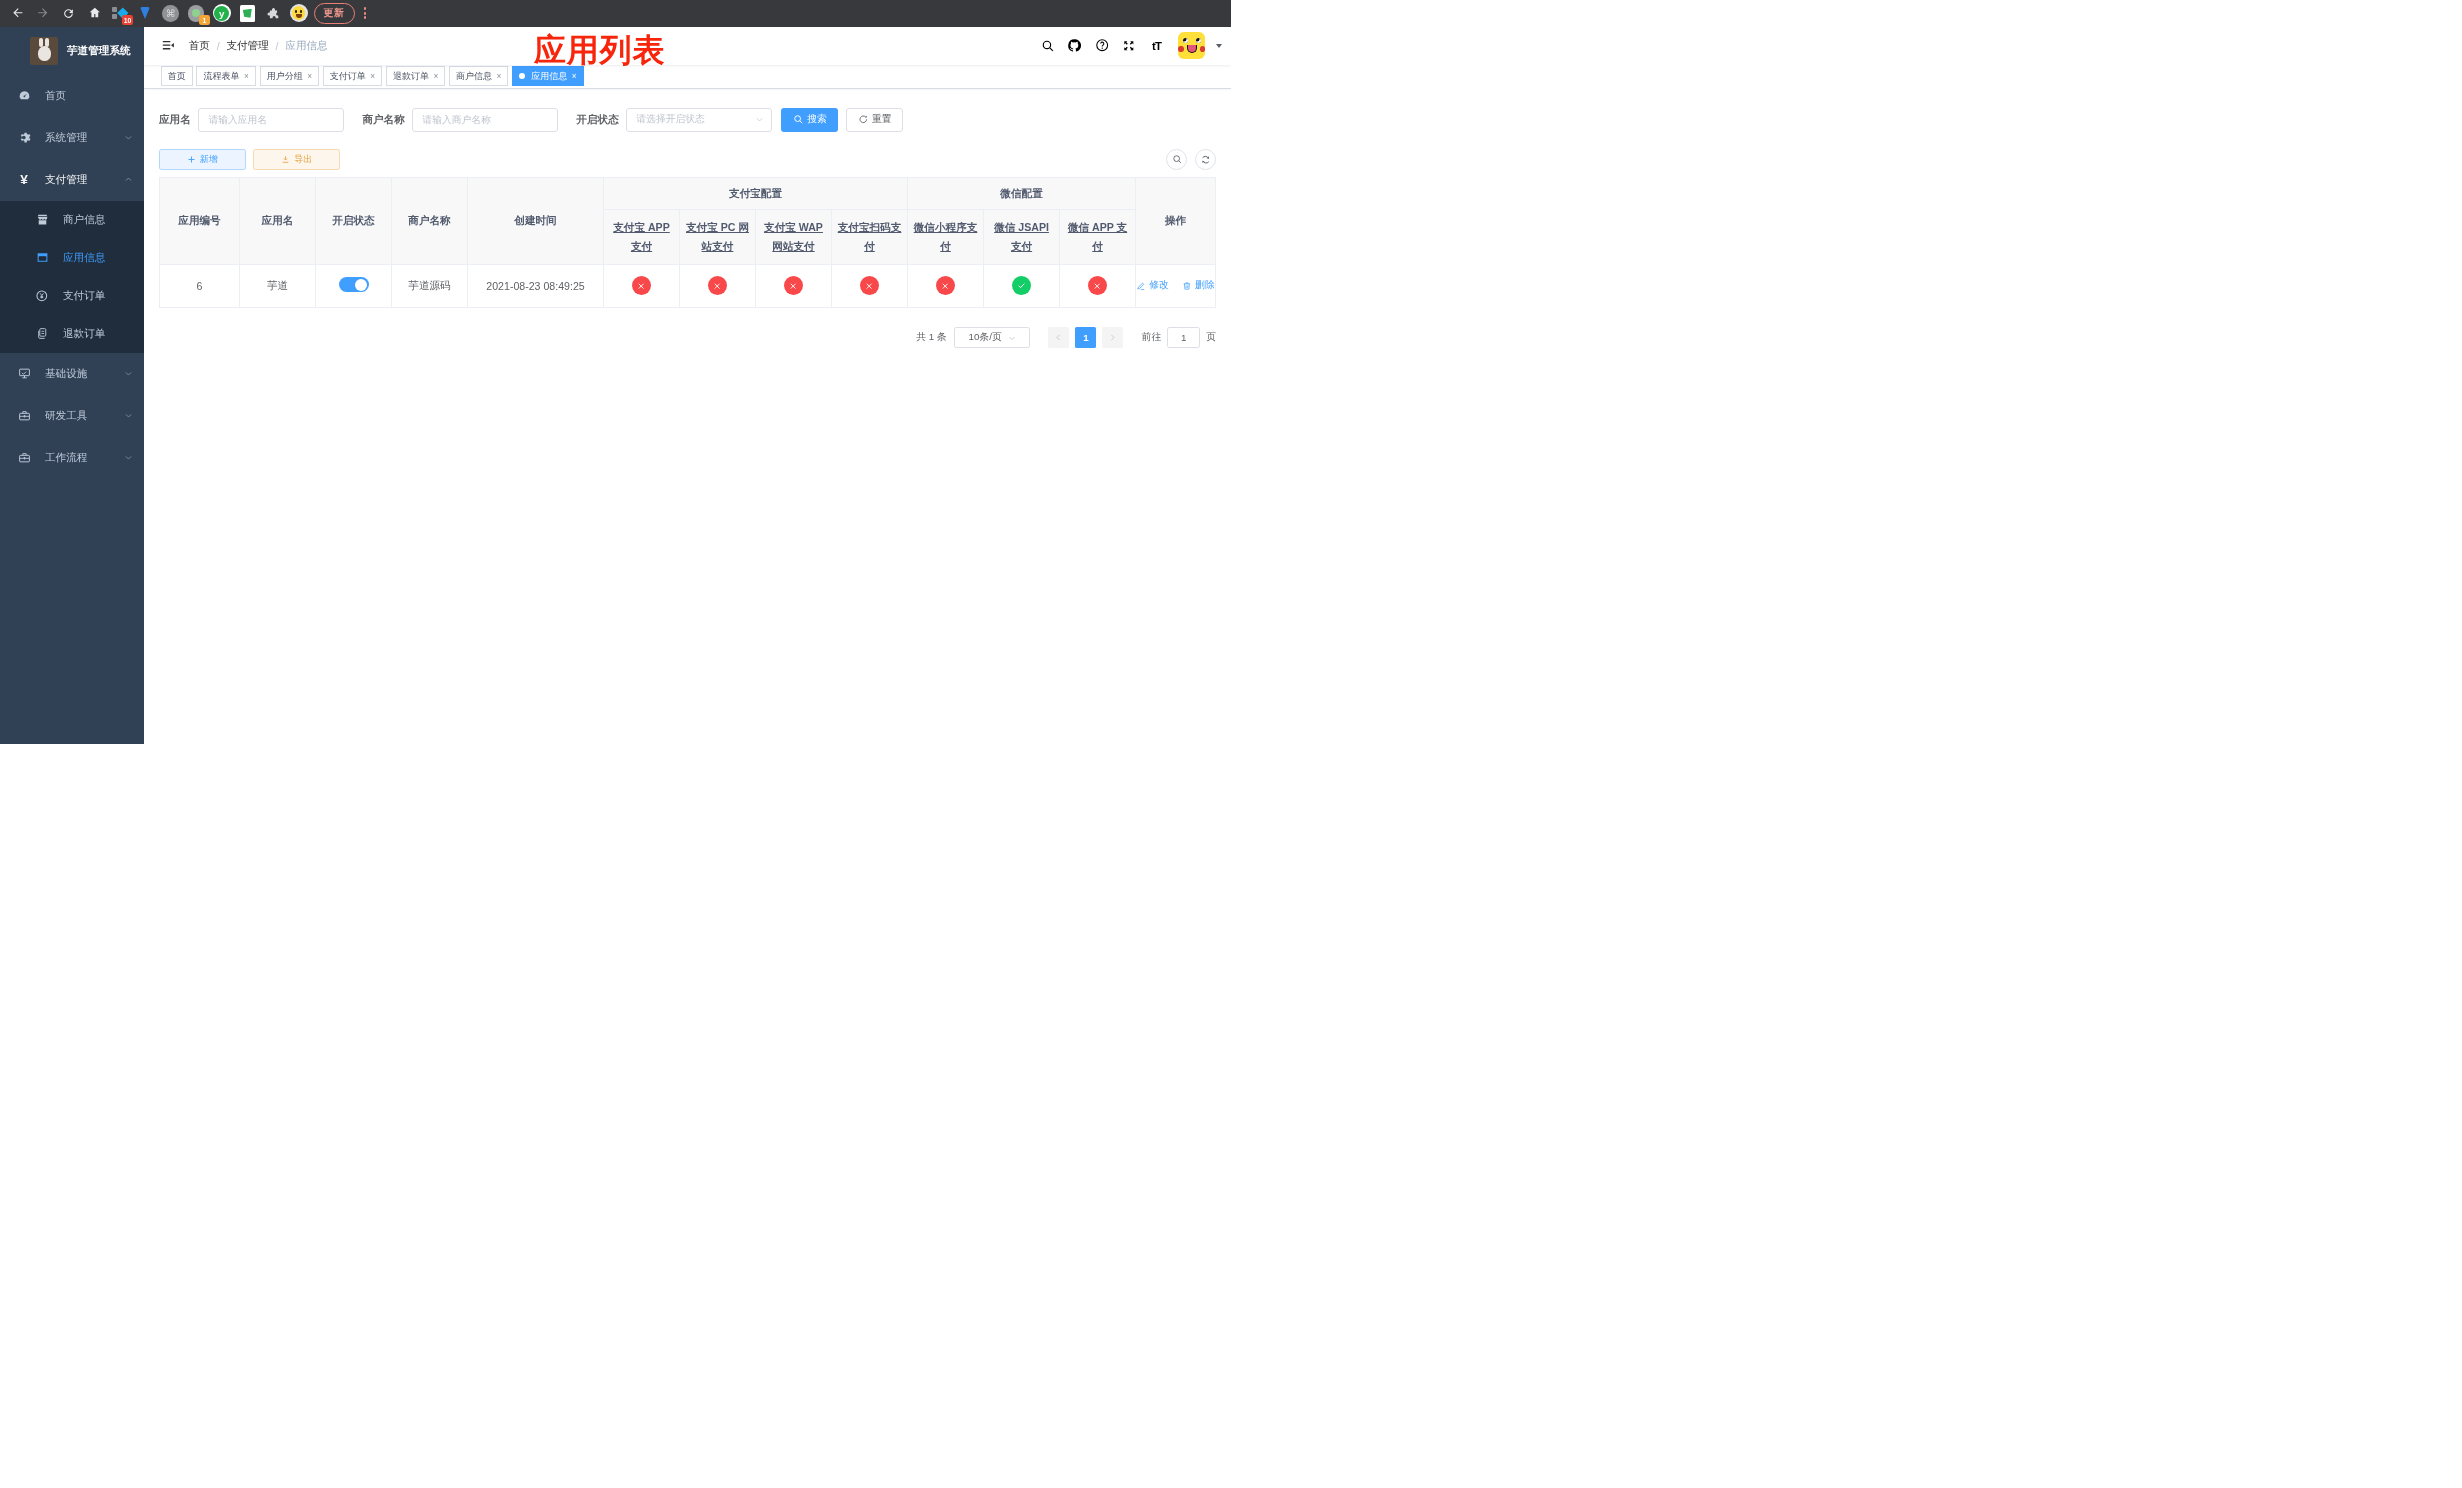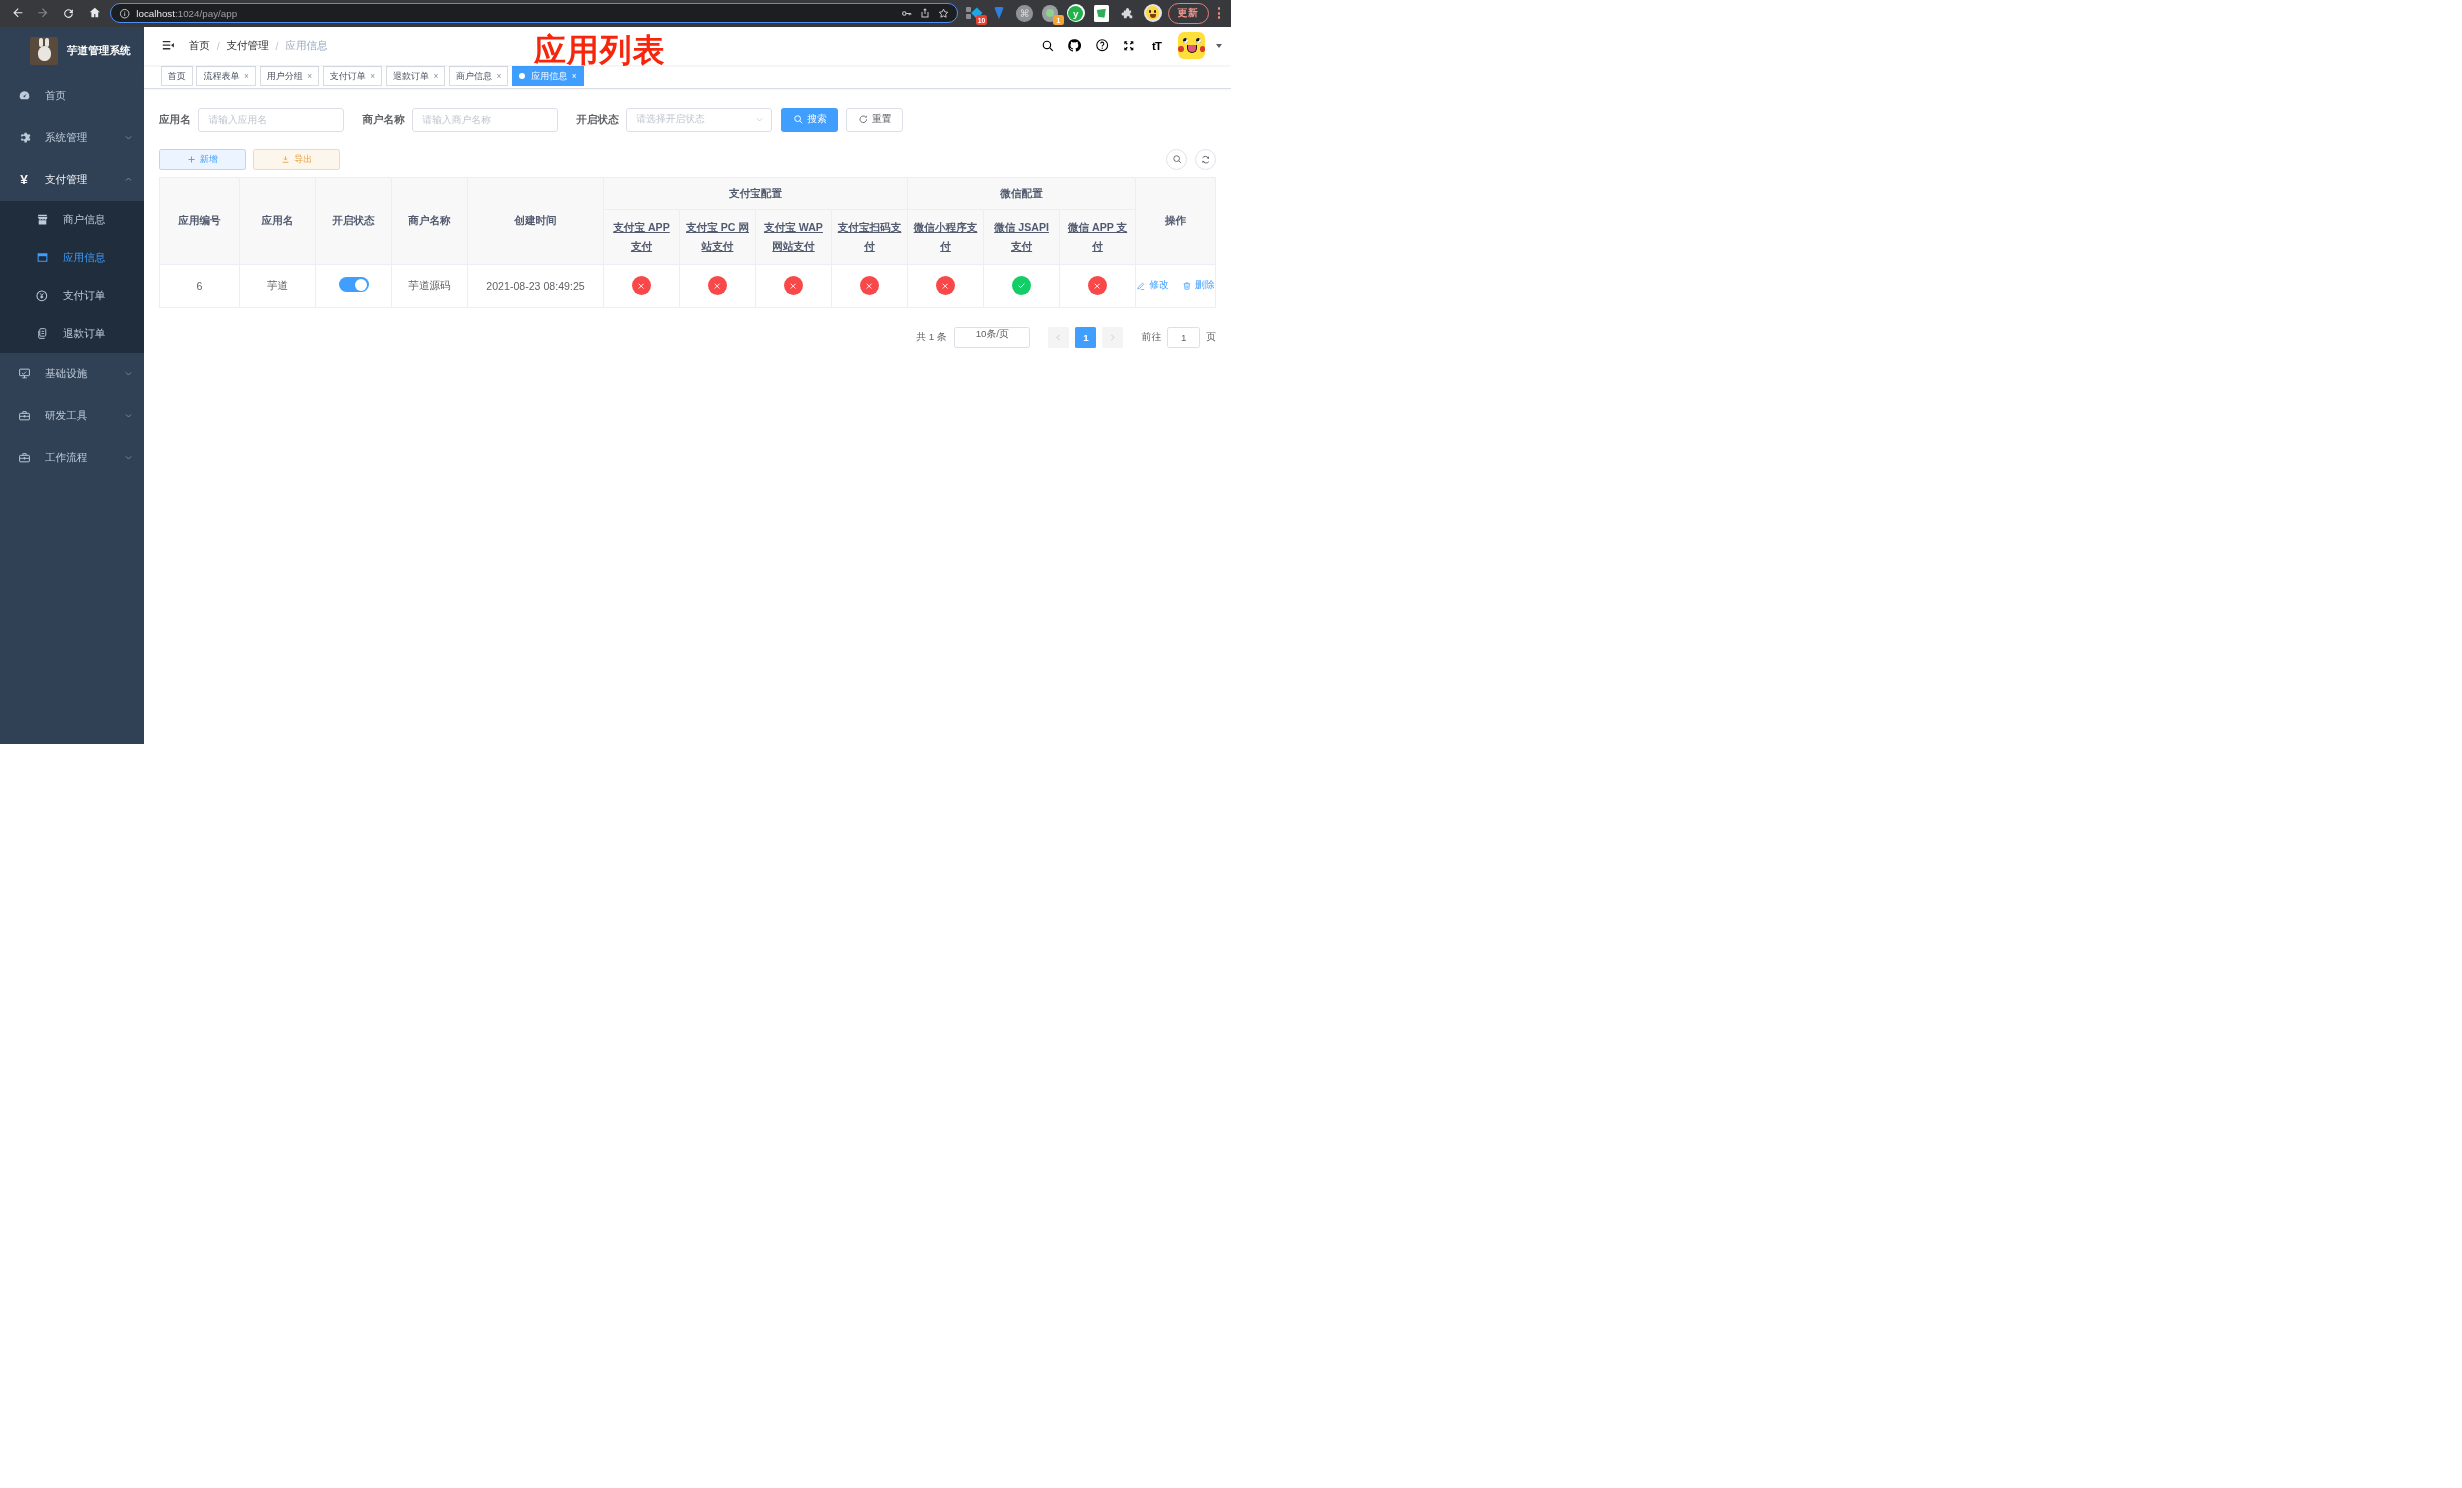--- a/index.html
+++ b/index.html
@@ -149,21 +149,21 @@
   .status-dot { width:19px; height:19px; border-radius:50%; display:inline-flex; align-items:center; justify-content:center; color:#fff;}
   .status-dot.no { background:#f8484a; }
   .status-dot.yes { background:#13ce66; }
 
   .op-link { color:#409eff; font-size:9.8px; display:inline-flex; align-items:center; gap:3px; cursor:pointer; }
   .op-link + .op-link { margin-left:10.6px; }
 
   
   .pager { margin-top:19.7px; display:flex; align-items:center; justify-content:flex-end; font-size:9.8px; color:#606266; gap:7.6px; padding-bottom:15px;}
   .page-size { width:76px; height:21px; border:0.8px solid #dcdfe6; border-radius:2.3px; display:flex; align-items:center;
-    justify-content:center; gap:6px; color:#606266; cursor:pointer; background:#fff;flex-direction:column;}
+    justify-content:center; gap:6px; color:#606266; cursor:pointer; background:#fff;}
   .pg-btn { width:21px; height:21px; border-radius:1.5px; background:#f4f4f5; color:#c0c4cc; display:flex; align-items:center;
     justify-content:center; cursor:pointer; }
   .pg-num { width:21px; height:21px; border-radius:1.5px; background:#409eff; color:#fff; display:flex; align-items:center;
     justify-content:center; font-weight:700; cursor:pointer;}
   .goto-input { width:33px; height:21px; border:0.8px solid #dcdfe6; border-radius:2.3px; text-align:center; font-size:9.8px;
     color:#606266; font-family:inherit;}
   .pgroup { display:flex; align-items:center; gap:6px; }
   .ml14 { margin-left:10.6px; }
 </style>
 </head>
@@ -184,39 +184,20 @@
     <svg width="13" height="13" viewBox="0 0 24 24">
         <path d="M17.6 6.4A8 8 0 1 0 20 12h-2a6 6 0 1 1-1.8-4.2L13 11h7V4z" fill="currentColor"></path>
       </svg>
   </div>
   <div class="navbtn">
     <svg width="13.6" height="13.6" viewBox="0 0 24 24">
         <path d="M12 3l9 8h-3v9h-5v-6h-2v6H6v-9H3z" fill="currentColor"></path>
       </svg>
   </div>
 
-  <div class="url-pill">
-    <svg class="pill-ic" width="11.4" height="11.4" viewBox="0 0 24 24">
-        <circle cx="12" cy="12" r="9" fill="none" stroke="currentColor" stroke-width="2"></circle>
-        <path d="M12 7.2a1.2 1.2 0 1 1 0 2.4 1.2 1.2 0 0 1 0-2.4zM11 11h2v6h-2z" fill="currentColor"></path>
-      </svg>
-    <span class="url-text"><span>localhost</span><span class="dim">:1024/pay/app</span></span>
-    <span class="url-spacer"></span>
-    <svg class="pill-ic" width="13" height="13" viewBox="0 0 24 24">
-        <circle cx="8" cy="12" r="3.2" fill="none" stroke="currentColor" stroke-width="2"></circle>
-        <path d="M11 12h9M17 12v3M20 12v2.5" stroke="currentColor" stroke-width="2" fill="none"></path>
-      </svg>
-    <svg class="pill-ic" width="12" height="12" viewBox="0 0 24 24">
-        <path d="M12 2.5l4 4.2h-3V14h-2V6.7H8z" fill="currentColor"></path>
-        <path d="M5 10v11h14V10h-2v9H7v-9z" fill="currentColor"></path>
-      </svg>
-    <svg class="pill-ic" width="13" height="13" viewBox="0 0 24 24">
-        <path d="M12 4l2.4 4.9 5.4.8-3.9 3.8.9 5.4-4.8-2.5-4.8 2.5.9-5.4L4.2 9.7l5.4-.8z" fill="none" stroke="currentColor" stroke-width="1.8"></path>
-      </svg>
-  </div>
 
   <div class="ext-strip">
     <div class="ext">
       <span class="ext-sq"></span>
         <span class="ext-sq b"></span>
         <span class="ext-diamond"></span>
       <span class="badge red">10</span>
     </div>
     <div class="ext">
         <span class="ext-kite"></span>

